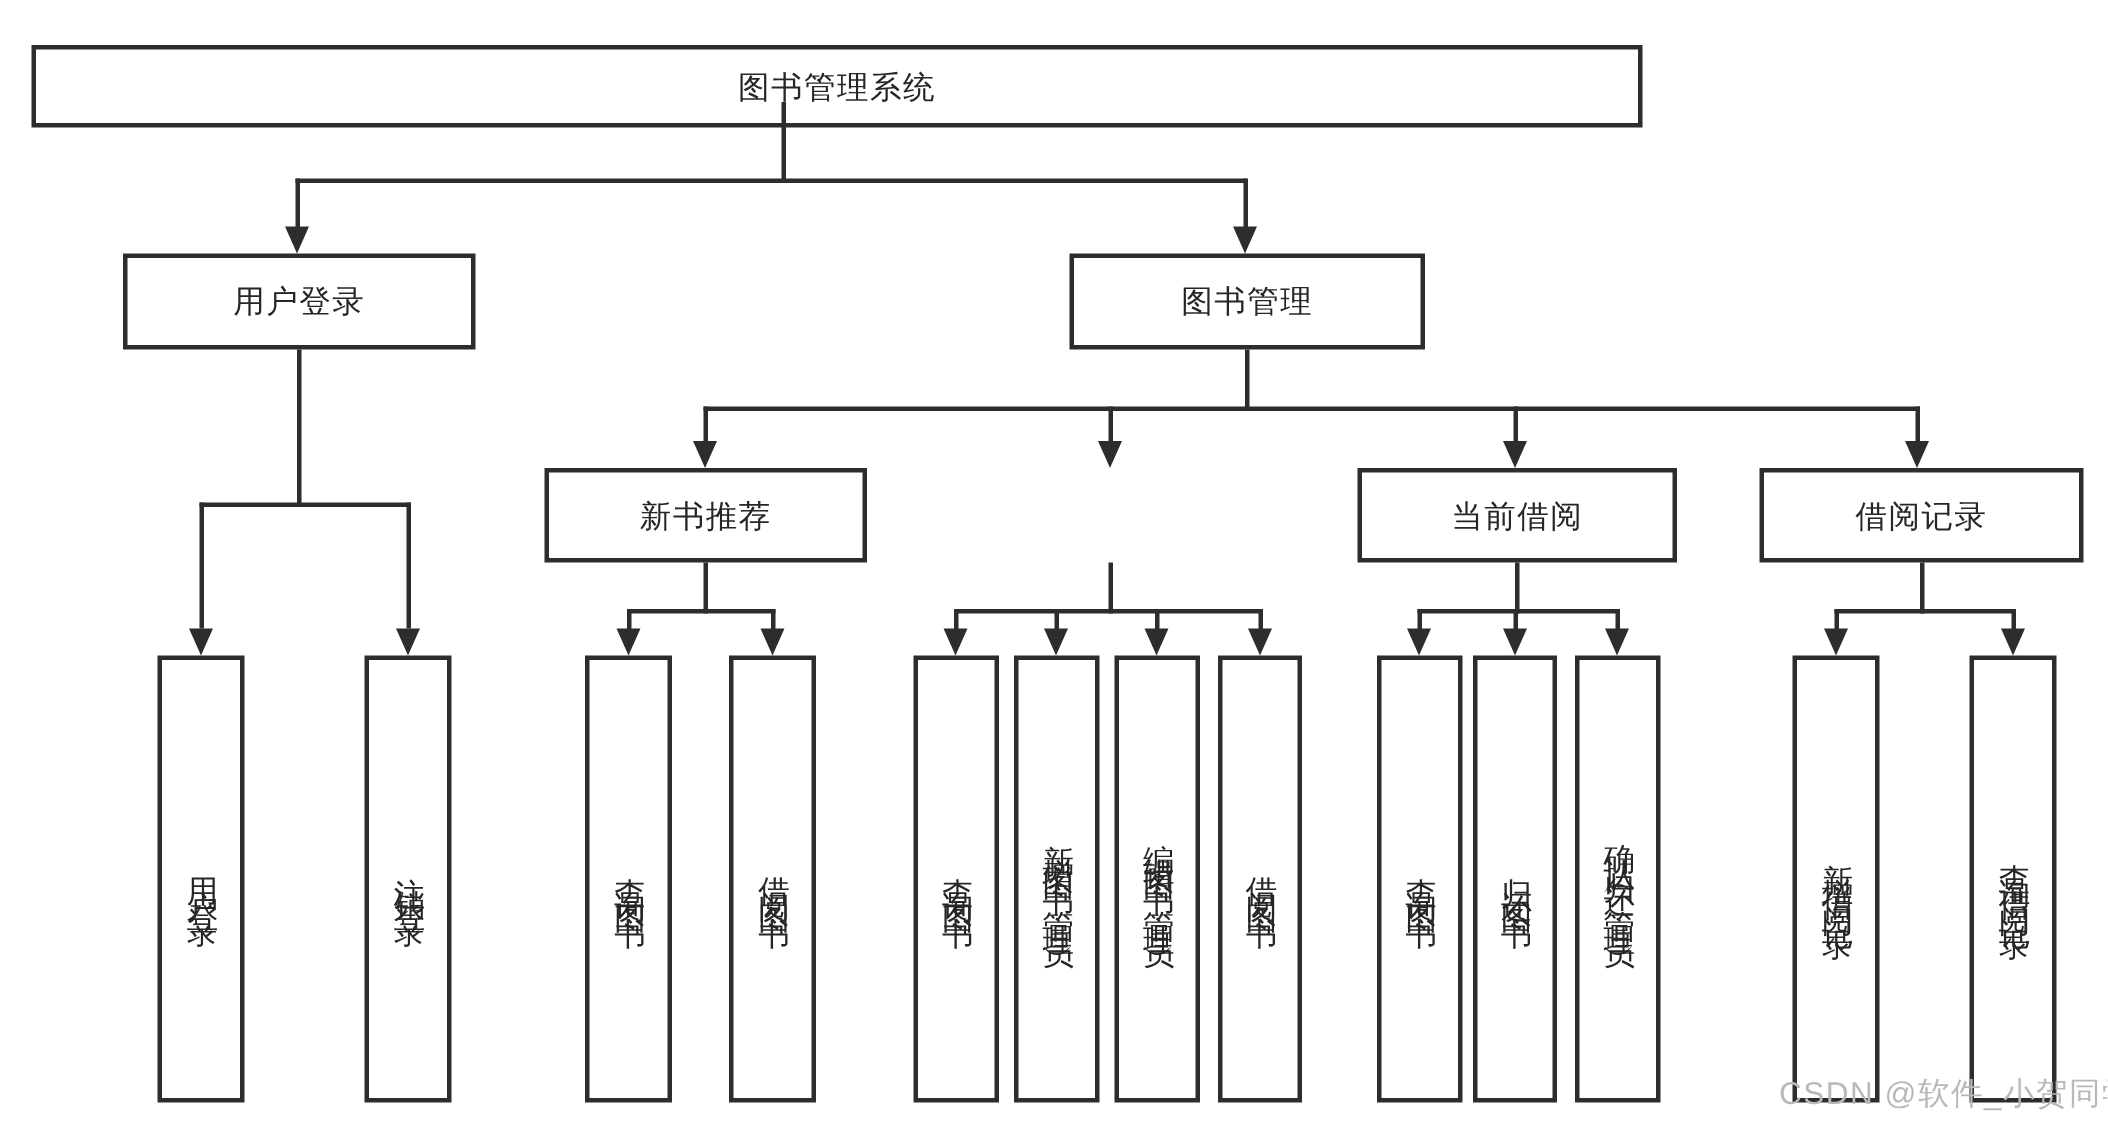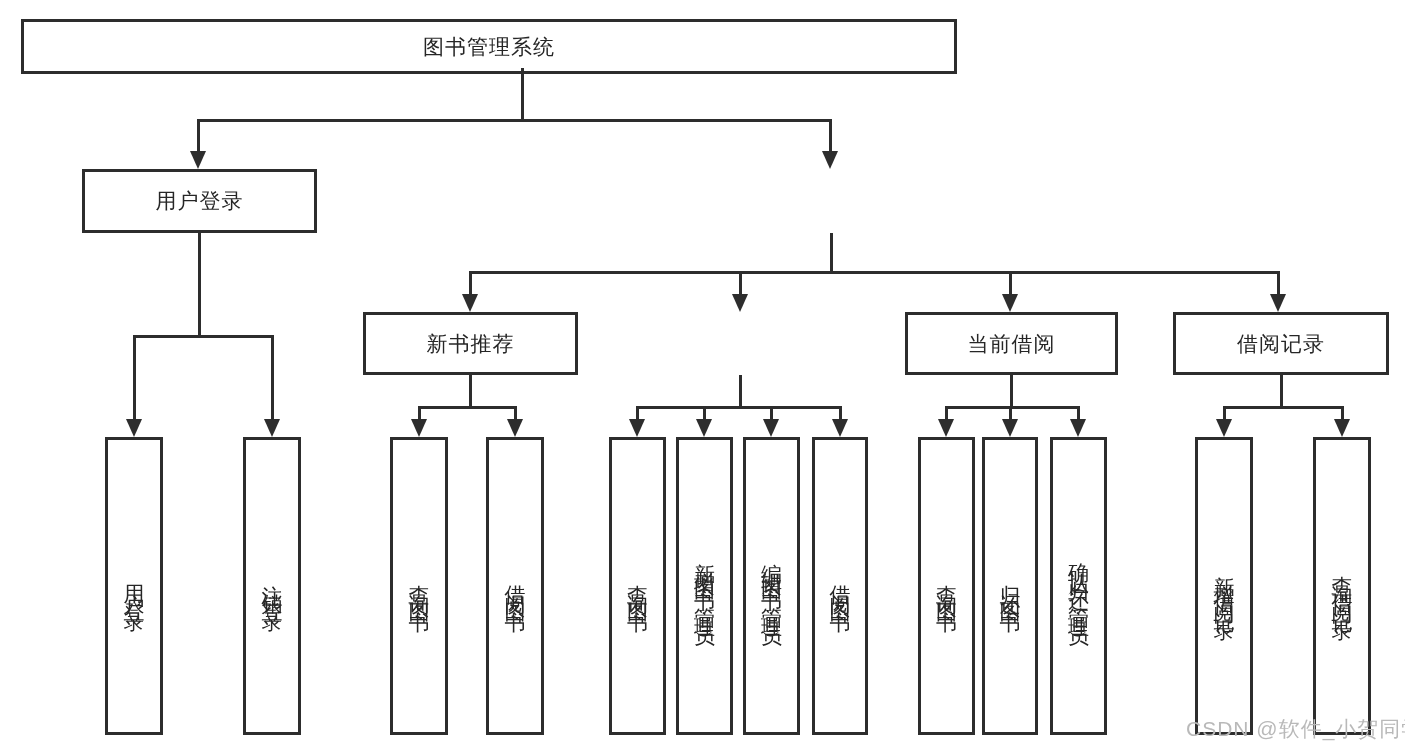--- a/index.html
+++ b/index.html
@@ -26,23 +26,24 @@
   .watermark{
     position:absolute;left:1186px;top:715px;white-space:nowrap;
     color:#b9b9b9;font-size:21px;letter-spacing:1px;
   }
 </style>
 </head>
 <body>
 
 <div class="canvas">
 
-  <div class="box h" style="left:21px;top:19px;width:936px;height:55px">图书管理系统</div>
+  <div class="box h" style="left:21px;top:30px;width:1074px;height:55px">图书管理系统</div>
 
   <div class="box h" style="left:82px;top:169px;width:235px;height:64px">用户登录</div>
+  <div class="box h" style="left:713px;top:169px;width:237px;height:64px">图书管理</div>
 
   <div class="box h" style="left:363px;top:312px;width:215px;height:63px">新书推荐</div>
   <div class="box h" style="left:1173px;top:312px;width:216px;height:63px">借阅记录</div>
   <div class="box h" style="left:905px;top:312px;width:213px;height:63px">当前借阅</div>
 
   <div class="box v" style="left:105px;top:437px;width:58px;height:298px">用户登录</div>
   <div class="box v" style="left:243px;top:437px;width:58px;height:298px">注销登录</div>
 
   <div class="box v" style="left:390px;top:437px;width:58px;height:298px">查询图书</div>
   <div class="box v" style="left:486px;top:437px;width:58px;height:298px">借阅图书</div>

